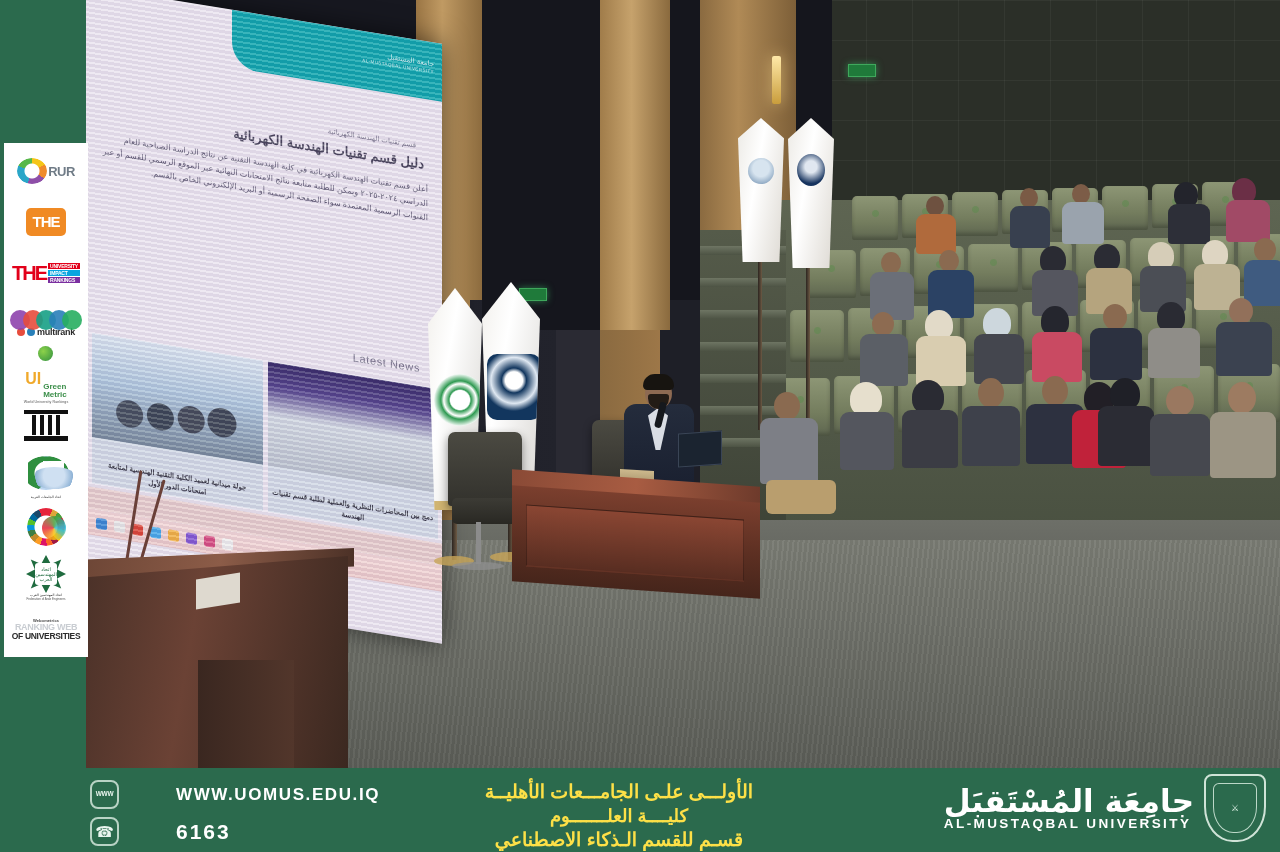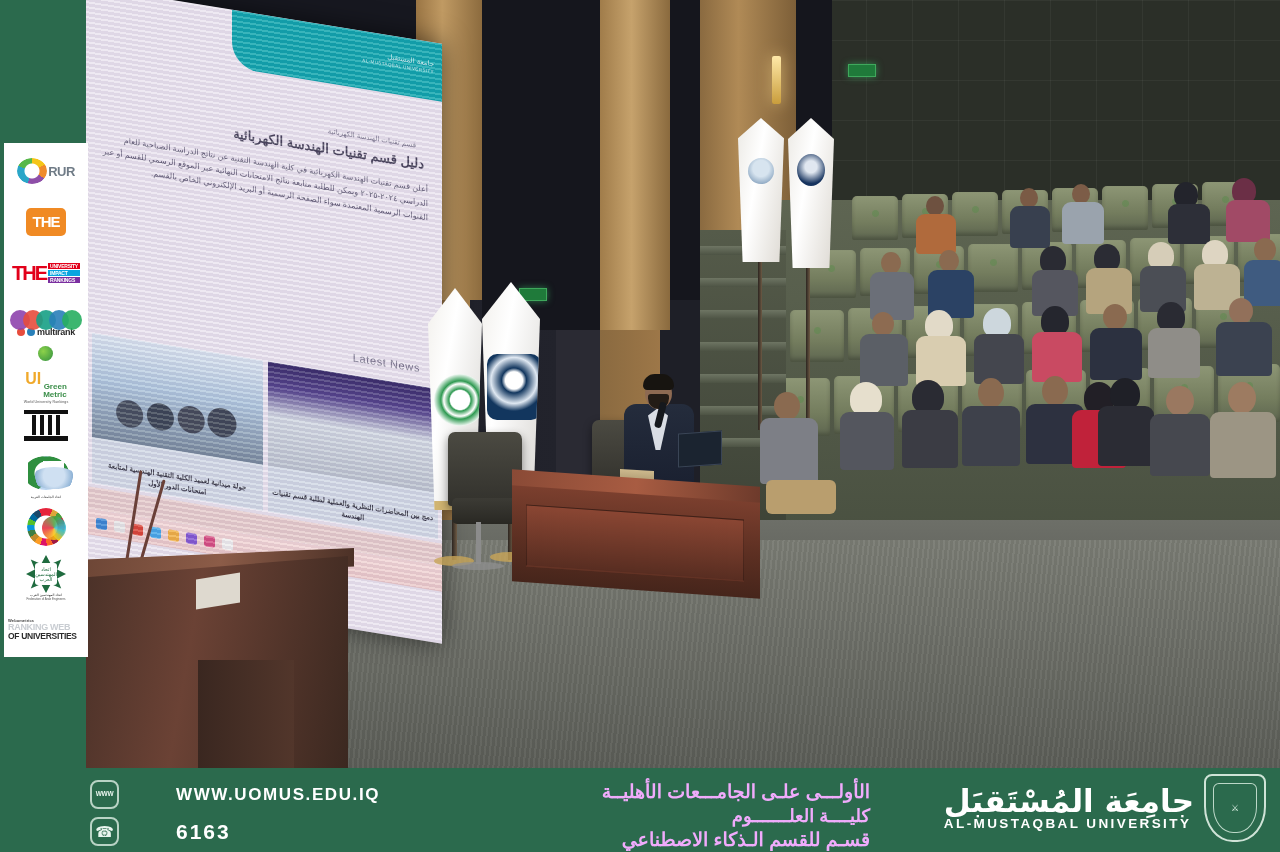--- a/index.html
+++ b/index.html
@@ -438,21 +438,21 @@
     position: absolute; inset: 0;
     background: #1f6b3f;
     clip-path: polygon(50% 0%,62% 24%,88% 12%,78% 38%,100% 50%,78% 62%,88% 88%,62% 76%,50% 100%,38% 76%,12% 88%,22% 62%,0% 50%,22% 38%,12% 12%,38% 24%);
   }
   .fae-inner {
     position: relative; width: 22px; height: 22px; border-radius: 3px;
     background: #fff; display:flex; align-items:center; justify-content:center;
     font-size: 5px; color:#1f6b3f; direction: rtl; text-align:center; line-height:1;
   }
 
-  .webo { width: 76px; text-align: left; }
+  .webo { width: 76px; text-align: center; }
   .webo-1 { font-size: 4px; font-weight: bold; color: #444; letter-spacing: .1px; }
   .webo-2 { font-size: 9px; font-weight: bold; color: #c9cdd2; letter-spacing: -.3px; line-height: 1; }
   .webo-3 { font-size: 8.5px; font-weight: bold; color: #2b2b2b; letter-spacing: -.3px; line-height: 1; }
 
   
   #footer {
     position: absolute; left: 0; top: 768px; width: 1280px; height: 84px;
     background: #2b6a4d;
     display: flex; align-items: center;
   }
@@ -467,22 +467,22 @@
     display: flex; align-items: center; justify-content: center;
     font-size: 15px; line-height: 1;
   }
   .f-ico .www { font-size: 6.5px; font-weight: bold; letter-spacing: -.3px; }
   .f-text {
     color: #ffffff; font-weight: bold; font-size: 17px; letter-spacing: 1.6px; margin-left: 45px;
   }
   .f-text.num { font-size: 21px; letter-spacing: 2px; }
 
   .f-arabic {
-    position: absolute; left: 400px; top: 12px; width: 470px;
-    direction: rtl; color: #f0abfc;
+    position: absolute; left: 384px; top: 12px; width: 470px;
+    direction: rtl; text-align: center; color: #fde047;
   }
   .f-ar-1 { font-size: 19px; font-weight: bold; letter-spacing: .5px; line-height: 1.3; }
   .f-ar-2 { font-size: 18px; font-weight: bold; line-height: 1.3; }
   .f-ar-3 { font-size: 19px; font-weight: bold; line-height: 1.3; }
 
   .f-brand {
     position: absolute; right: 14px; top: 6px;
     display: flex; align-items: center; gap: 10px;
   }
   .f-brand-text { text-align: left; color: #fff; }
@@ -818,21 +818,21 @@
             <span class="mr-text">multirank</span>
           </div>
         </div>
       </div>
 
       <div class="logo-cell">
         <div class="ui-wrap">
           <div class="ui-globe"></div>
           <div class="ui-row">
             <span class="ui-ui">UI</span>
-            <span style="display:flex;flex-direction:column;align-items:flex-end;margin-top:22px;">
+            <span style="display:flex;flex-direction:column;align-items:flex-start;margin-top:22px;">
               <span class="ui-green">Green</span>
               <span class="ui-green">Metric</span>
             </span>
           </div>
           <div class="ui-sub">World University Rankings</div>
         </div>
       </div>
 
       <div class="logo-cell">
         <div class="temple">

